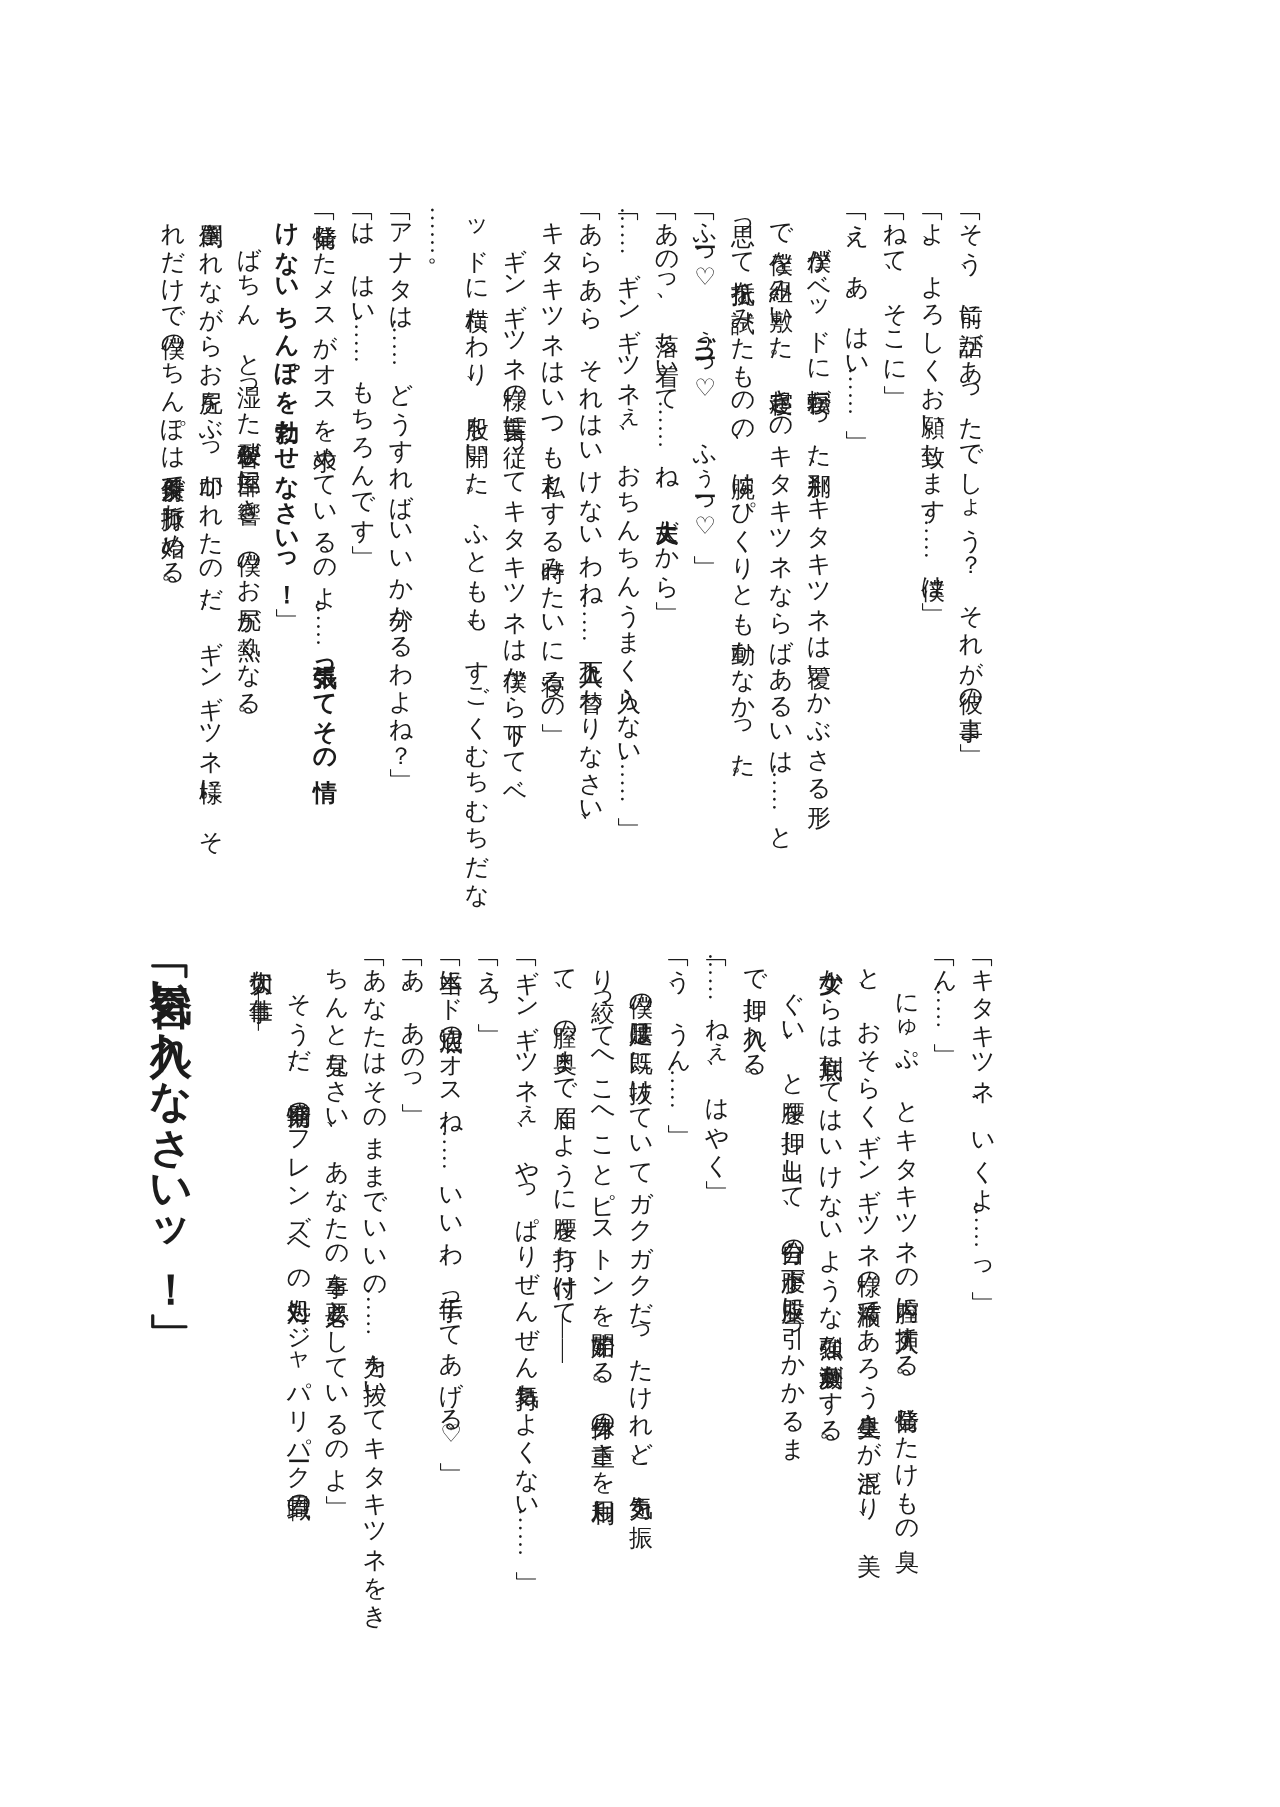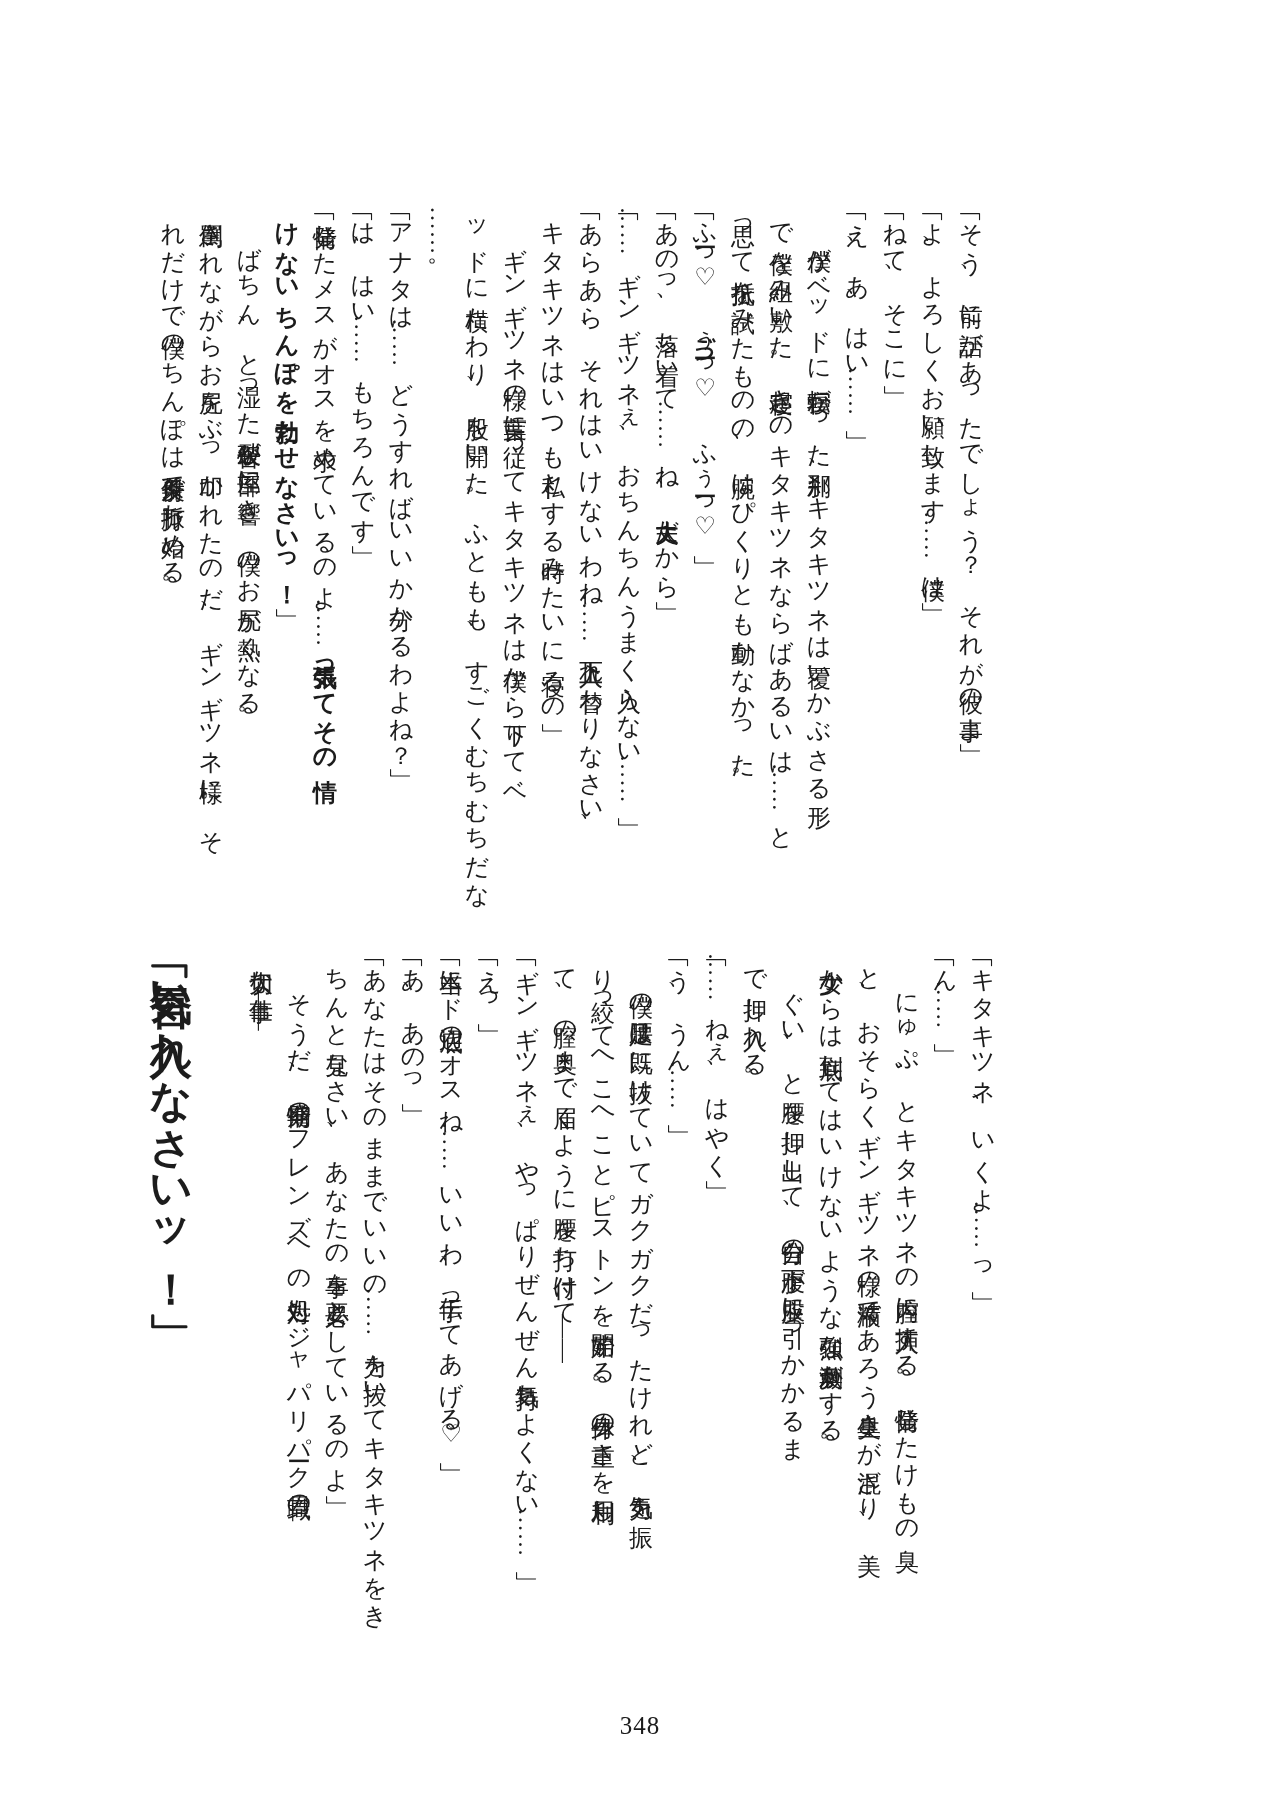--- a/index.html
+++ b/index.html
@@ -98,14 +98,13 @@
       <p class="line"><span class="seg">「ギンギツネぇ、やっぱりぜんぜん気持ちよくない……」</span></p>
       <p class="line"><span class="seg">「えっ」</span></p>
       <p class="line"><span class="seg">「本当にド底辺のオスね……いいわ、手伝ってあげる♡」</span></p>
       <p class="line"><span class="seg">「あ、あのっ」</span></p>
       <p class="line"><span class="seg">「あなたはそのままでいいの……力を抜いてキタキツネをき</span></p>
       <p class="line"><span class="seg">ちんと見なさい、あなたの事を必要としているのよ」</span></p>
       <p class="line"><span class="seg">　そうだ、発情期のフレンズへの対処もジャパリパーク職員の</span></p>
       <p class="line"><span class="seg">大切な仕事――</span></p>
       <p class="line large gap-before"><span class="seg bold">「気合い入れなさいッ！」</span></p>
     </section>
-  <div class="page-number">348</div>
 </div>
 
 </body></html>

